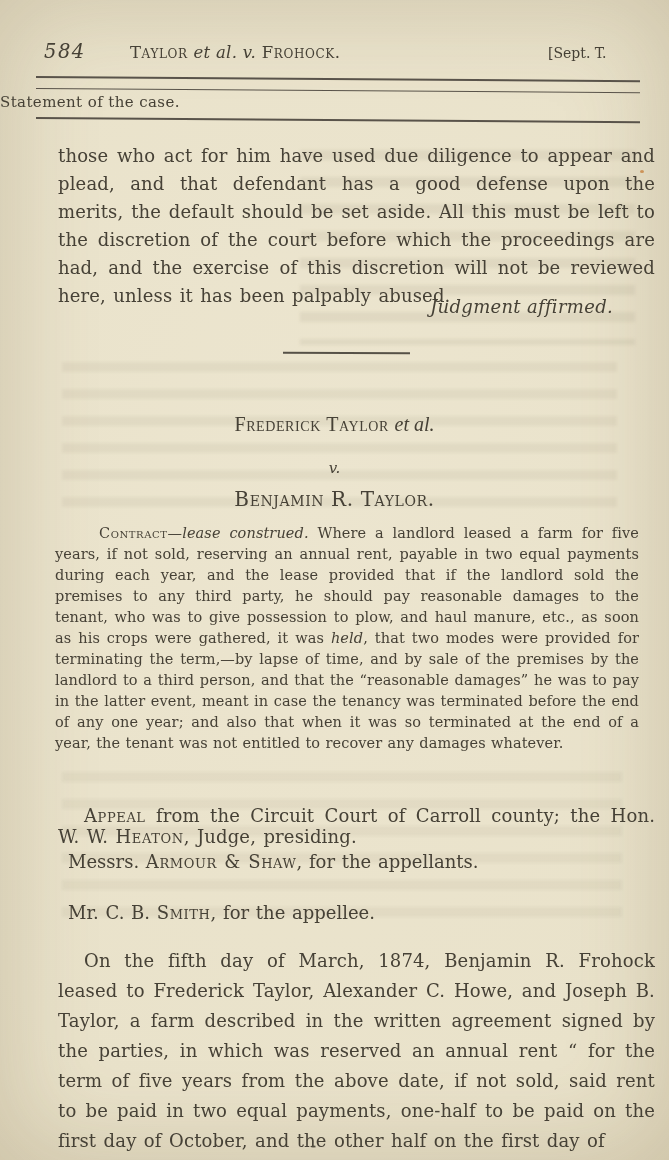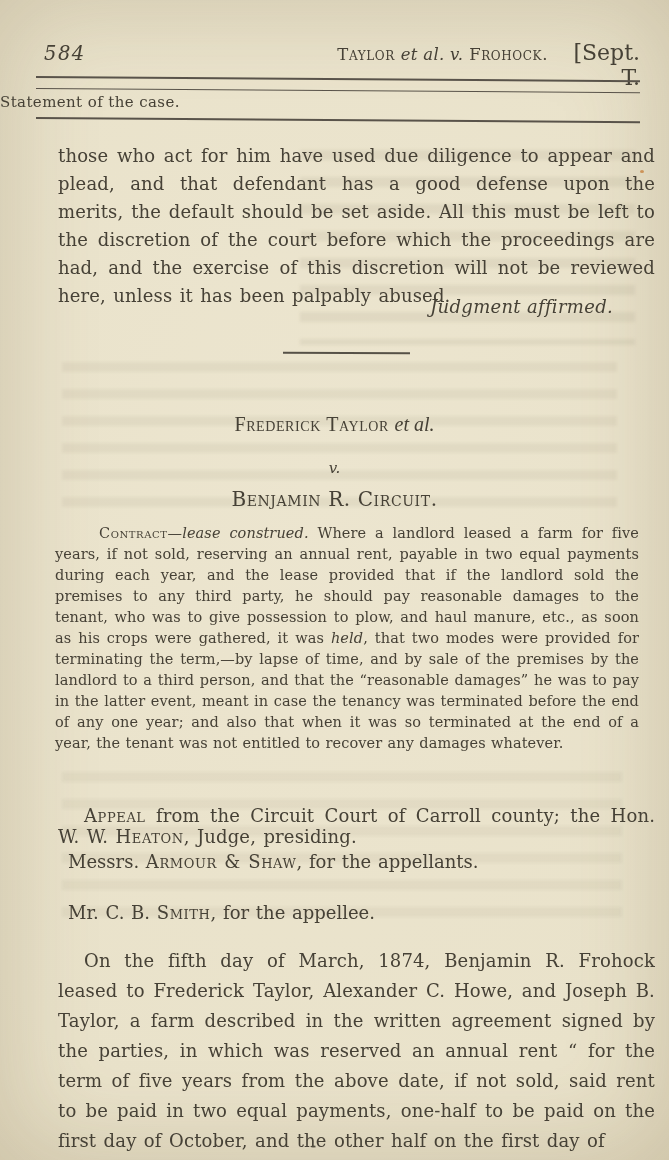--- a/index.html
+++ b/index.html
@@ -28,22 +28,22 @@
 
   .run-n{}
   .run-it{font-style:italic;}
   .run-sc{font-variant:small-caps;letter-spacing:.6px;}
 
   .header-row{
     position:absolute;top:40px;left:44px;width:596px;
     display:flex;align-items:baseline;font-size:16.5px;
   }
   .pagenum{width:86px;font-size:19.5px;letter-spacing:1.5px;font-style:italic;}
-  .running-title{flex:1;text-align:right;letter-spacing:.3px;}
-  .term{width:92px;text-align:right;font-size:22px;}
+  .running-title{flex:1;text-align:left;letter-spacing:.3px;}
+  .term{width:92px;font-size:14px;}
 
   .rule{
     position:absolute;left:36px;width:604px;background:#59534a;
     transform:rotate(0.4deg);transform-origin:left center;
   }
   .rule1{top:76px;height:2.4px;}
   .rule2{top:88px;height:1.4px;}
   .rule3{top:117px;height:1.7px;}
 
   .statement-label{
@@ -113,21 +113,21 @@
   <div class="rule rule3"></div>
 
   <p class="para para1"><span class="run-n">those who act for him have used due diligence to appear and plead, and that defendant has a good defense upon the merits, the default should be set aside.  All this must be left to the discretion of the court before which the proceedings are had, and the exercise of this discretion will not be reviewed here, unless it has been palpably abused.</span></p>
 
   <div class="disposition">Judgment affirmed.</div>
 
   <div class="case-divider"></div>
 
   <div class="title party1"><span class="run-sc">Frederick Taylor </span><span class="run-it">et al.</span></div>
   <div class="versus">v.</div>
-  <div class="title party2"><span class="run-sc">Benjamin R. Circuit.</span></div>
+  <div class="title party2"><span class="run-sc">Benjamin R. Taylor.</span></div>
 
   <p class="syllabus"><span class="run-sc">Contract</span><span class="run-n">—</span><span class="run-it">lease construed.</span><span class="run-n">  Where a landlord leased a farm for five years, if not sold, reserving an annual rent, payable in two equal payments during each year, and the lease provided that if the landlord sold the premises to any third party, he should pay reasonable damages to the tenant, who was to give possession to plow, and haul manure, etc., as soon as his crops were gathered, it was </span><span class="run-it">held</span><span class="run-n">, that two modes were provided for terminating the term,—by lapse of time, and by sale of the premises by the landlord to a third person, and that the “reasonable damages” he was to pay in the latter event, meant in case the tenancy was terminated before the end of any one year; and also that when it was so terminated at the end of a year, the tenant was not entitled to recover any damages whatever.</span></p>
 
   <p class="para appeal"><span class="run-sc">Appeal</span><span class="run-n"> from the Circuit Court of Carroll county; the Hon. W. W. </span><span class="run-sc">Heaton</span><span class="run-n">, Judge, presiding.</span></p>
 
   <p class="counsel c1"><span class="run-n">Messrs. </span><span class="run-sc">Armour &amp; Shaw</span><span class="run-n">, for the appellants.</span></p>
   <p class="counsel c2"><span class="run-n">Mr. C. B. </span><span class="run-sc">Smith</span><span class="run-n">, for the appellee.</span></p>
 
   <p class="para body-par"><span class="run-n">On the fifth day of March, 1874, Benjamin R. Frohock leased to Frederick Taylor, Alexander C. Howe, and Joseph B. Taylor, a farm described in the written agreement signed by the parties, in which was reserved an annual rent “ for the term of five years from the above date, if not sold, said rent to be paid in two equal payments, one-half to be paid on the first day of October, and the other half on the first day of</span></p>
 

